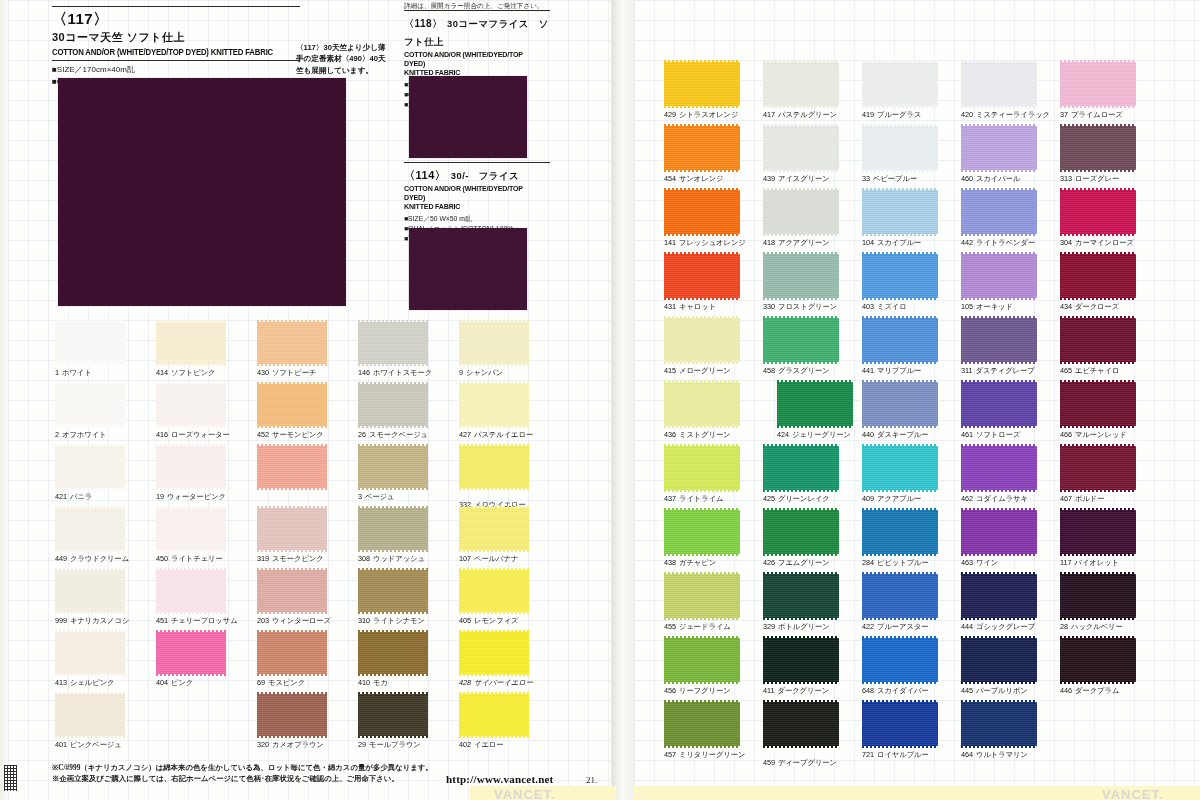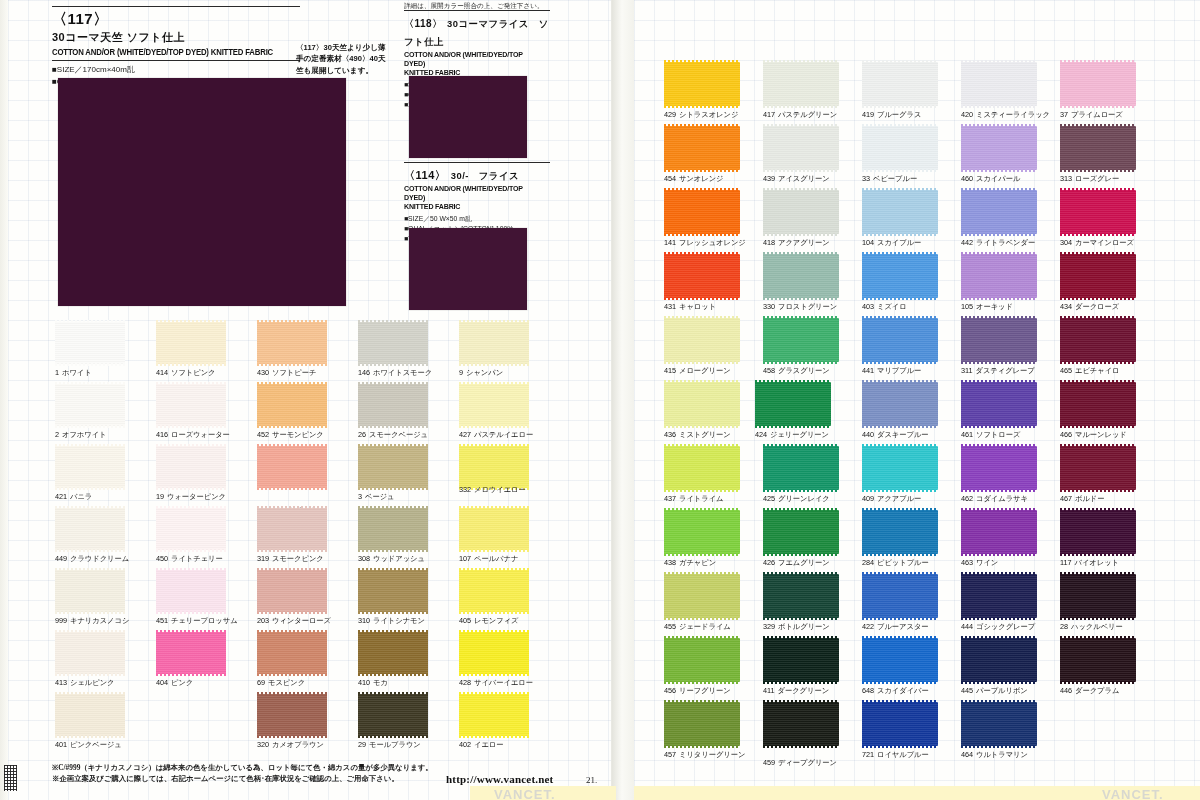--- a/index.html
+++ b/index.html
@@ -421,21 +421,21 @@
           <div class="chip-edge-b" style="bottom: -2px; background: repeating-linear-gradient(to right, rgb(249, 244, 182) 0px, rgb(249, 244, 182) 2px, transparent 2px, transparent 4px);"></div>
         </div>
         <div class="lbl" style="top: 46px;"><span class="num">427</span><span>パステルイエロー</span></div>
       </div>
       <div class="cell" style="left: 404px; top: 124px;">
         <div class="chip" style="width: 70px; height: 42px; background: rgb(245, 239, 99);">
           <div class="tex"></div>
           <div class="chip-edge-t" style="top: -2px; background: repeating-linear-gradient(to right, rgb(245, 239, 99) 0px, rgb(245, 239, 99) 2px, transparent 2px, transparent 4px);"></div>
           <div class="chip-edge-b" style="bottom: -2px; background: repeating-linear-gradient(to right, rgb(245, 239, 99) 0px, rgb(245, 239, 99) 2px, transparent 2px, transparent 4px);"></div>
         </div>
-        <div class="lbl" style="top: 39px;"><span class="num">332</span><span>メロウイエロー</span></div>
+        <div class="lbl" style="top: 54px;"><span class="num">332</span><span>メロウイエロー</span></div>
       </div>
       <div class="cell" style="left: 404px; top: 186px;">
         <div class="chip" style="width: 70px; height: 42px; background: rgb(248, 238, 115);">
           <div class="tex"></div>
           <div class="chip-edge-t" style="top: -2px; background: repeating-linear-gradient(to right, rgb(248, 238, 115) 0px, rgb(248, 238, 115) 2px, transparent 2px, transparent 4px);"></div>
           <div class="chip-edge-b" style="bottom: -2px; background: repeating-linear-gradient(to right, rgb(248, 238, 115) 0px, rgb(248, 238, 115) 2px, transparent 2px, transparent 4px);"></div>
         </div>
         <div class="lbl" style="top: 46px;"><span class="num">107</span><span>ペールバナナ</span></div>
       </div>
       <div class="cell" style="left: 404px; top: 248px;">
@@ -445,21 +445,21 @@
           <div class="chip-edge-b" style="bottom: -2px; background: repeating-linear-gradient(to right, rgb(249, 239, 77) 0px, rgb(249, 239, 77) 2px, transparent 2px, transparent 4px);"></div>
         </div>
         <div class="lbl" style="top: 46px;"><span class="num">405</span><span>レモンフィズ</span></div>
       </div>
       <div class="cell" style="left: 404px; top: 310px;">
         <div class="chip" style="width: 70px; height: 42px; background: rgb(248, 238, 35);">
           <div class="tex"></div>
           <div class="chip-edge-t" style="top: -2px; background: repeating-linear-gradient(to right, rgb(248, 238, 35) 0px, rgb(248, 238, 35) 2px, transparent 2px, transparent 4px);"></div>
           <div class="chip-edge-b" style="bottom: -2px; background: repeating-linear-gradient(to right, rgb(248, 238, 35) 0px, rgb(248, 238, 35) 2px, transparent 2px, transparent 4px);"></div>
         </div>
-        <div class="lbl" style="top: 46px;"><span class="num">428</span><span>サイバーイエロー</span></div>
+        <div class="lbl" style="top: 46px; font-style: italic;"><span class="num">428</span><span>サイバーイエロー</span></div>
       </div>
       <div class="cell" style="left: 404px; top: 372px;">
         <div class="chip" style="width: 70px; height: 42px; background: rgb(249, 239, 48);">
           <div class="tex"></div>
           <div class="chip-edge-t" style="top: -2px; background: repeating-linear-gradient(to right, rgb(249, 239, 48) 0px, rgb(249, 239, 48) 2px, transparent 2px, transparent 4px);"></div>
           <div class="chip-edge-b" style="bottom: -2px; background: repeating-linear-gradient(to right, rgb(249, 239, 48) 0px, rgb(249, 239, 48) 2px, transparent 2px, transparent 4px);"></div>
         </div>
         <div class="lbl" style="top: 46px;"><span class="num">402</span><span>イエロー</span></div>
       </div>
     </div>
@@ -585,21 +585,21 @@
         <div class="lbl" style="top: 48px;"><span class="num">330</span><span>フロストグリーン</span></div>
       </div>
       <div class="cell" style="left: 99px; top: 256px;">
         <div class="chip" style="width: 76px; height: 44px; background: rgb(60, 176, 108);">
           <div class="tex"></div>
           <div class="chip-edge-t" style="top: -2px; background: repeating-linear-gradient(to right, rgb(60, 176, 108) 0px, rgb(60, 176, 108) 2px, transparent 2px, transparent 4px);"></div>
           <div class="chip-edge-b" style="bottom: -2px; background: repeating-linear-gradient(to right, rgb(60, 176, 108) 0px, rgb(60, 176, 108) 2px, transparent 2px, transparent 4px);"></div>
         </div>
         <div class="lbl" style="top: 48px;"><span class="num">458</span><span>グラスグリーン</span></div>
       </div>
-      <div class="cell" style="left: 91px; top: 320px;">
+      <div class="cell" style="left: 113px; top: 320px;">
         <div class="chip" style="width: 76px; height: 44px; background: rgb(18, 138, 69);">
           <div class="tex"></div>
           <div class="chip-edge-t" style="top: -2px; background: repeating-linear-gradient(to right, rgb(18, 138, 69) 0px, rgb(18, 138, 69) 2px, transparent 2px, transparent 4px);"></div>
           <div class="chip-edge-b" style="bottom: -2px; background: repeating-linear-gradient(to right, rgb(18, 138, 69) 0px, rgb(18, 138, 69) 2px, transparent 2px, transparent 4px);"></div>
         </div>
         <div class="lbl" style="top: 48px;"><span class="num">424</span><span>ジェリーグリーン</span></div>
       </div>
       <div class="cell" style="left: 99px; top: 384px;">
         <div class="chip" style="width: 76px; height: 44px; background: rgb(18, 149, 102);">
           <div class="tex"></div>

